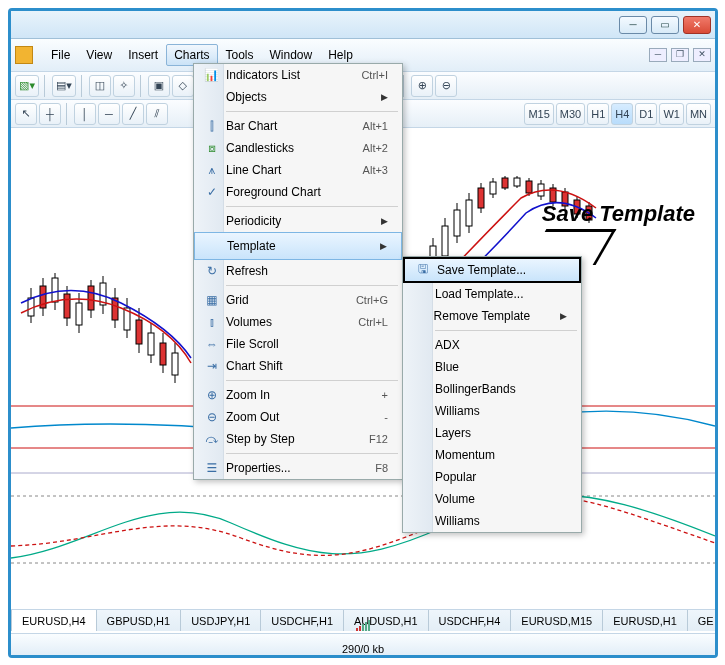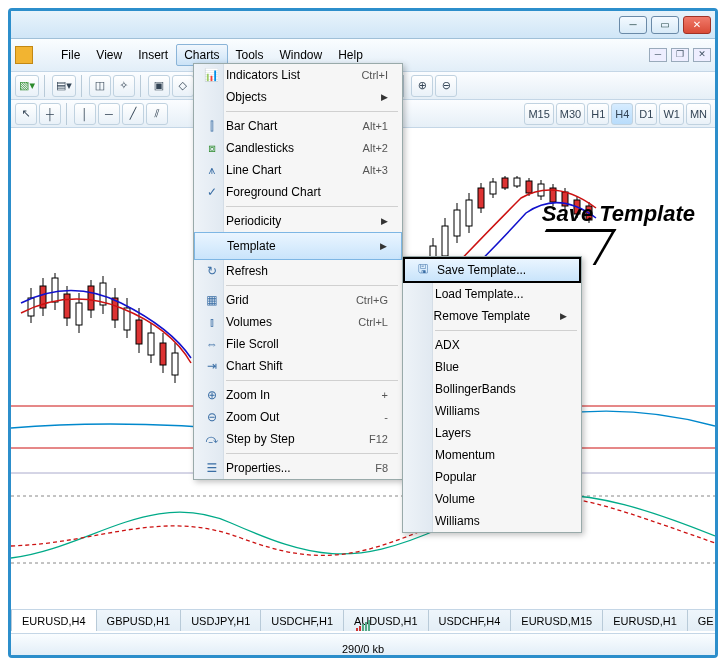--- a/index.html
+++ b/index.html
@@ -6,21 +6,21 @@
 body { background: #fff; width: 725px; height: 665px; overflow: hidden; position: relative; }
 
 .window { position: absolute; top: 8px; left: 8px; width: 710px; height: 650px; border: 3px solid #2c8ecb; border-radius: 4px; background: #fff; }
 
 
 .titlebar { height: 28px; background: linear-gradient(#e8f3fb,#d0e6f7); border-bottom: 1px solid #a0c0d8; display: flex; justify-content: flex-end; align-items: center; padding: 0 4px; gap: 4px; }
 .wbtn { width: 28px; height: 18px; border: 1px solid #6a8aa8; border-radius: 3px; background: linear-gradient(#f4faff,#d8eaf7); font-size: 10px; text-align: center; line-height: 15px; color: #244; }
 .wbtn.close { background: linear-gradient(#f07a6a,#d94b37); color: #fff; border-color: #a03226; }
 
 
-.menubar { height: 26px; background: linear-gradient(#fafdff,#e2eef8); display: flex; align-items: center; font-size: 12px; padding: 16px 4px; gap: 14px; border-bottom: 1px solid #c4d6e6; }
+.menubar { height: 26px; background: linear-gradient(#fafdff,#e2eef8); display: flex; align-items: center; font-size: 12px; padding: 16px 4px; gap: 4px; border-bottom: 1px solid #c4d6e6; }
 .menubar .appicon { width: 18px; height: 18px; background: #f2b431; border: 1px solid #c28814; margin-right: 6px; }
 .menubar .mitem { padding: 4px 8px; border-radius: 2px; }
 .menubar .mitem.open { background: linear-gradient(#f1f7fd,#cbe3f7); border: 1px solid #8ab4d8; padding: 3px 7px; }
 
 
 .toolbar { height: 28px; background: linear-gradient(#fbfdff,#e6eff7); display: flex; align-items: center; padding: 0 4px; gap: 2px; font-size: 11px; border-bottom: 1px solid #c4d6e6; }
 .tbtn { min-width: 22px; height: 22px; border: 1px solid #c0d2e0; background: linear-gradient(#fff,#e9f1f8); border-radius: 3px; display: inline-flex; align-items: center; justify-content: center; font-size: 11px; color: #345; padding: 0 3px; }
 .tsep { width: 3px; height: 22px; border-left: 1px solid #b8cad8; margin: 0 3px; }
 .expert { height: 22px; border: 1px solid #c0d2e0; background: linear-gradient(#fff,#e9f1f8); border-radius: 3px; padding: 0 8px; display: flex; align-items: center; gap: 6px; }
 .dot-g { width: 8px; height: 8px; border-radius: 50%; background: #4caf50; }

